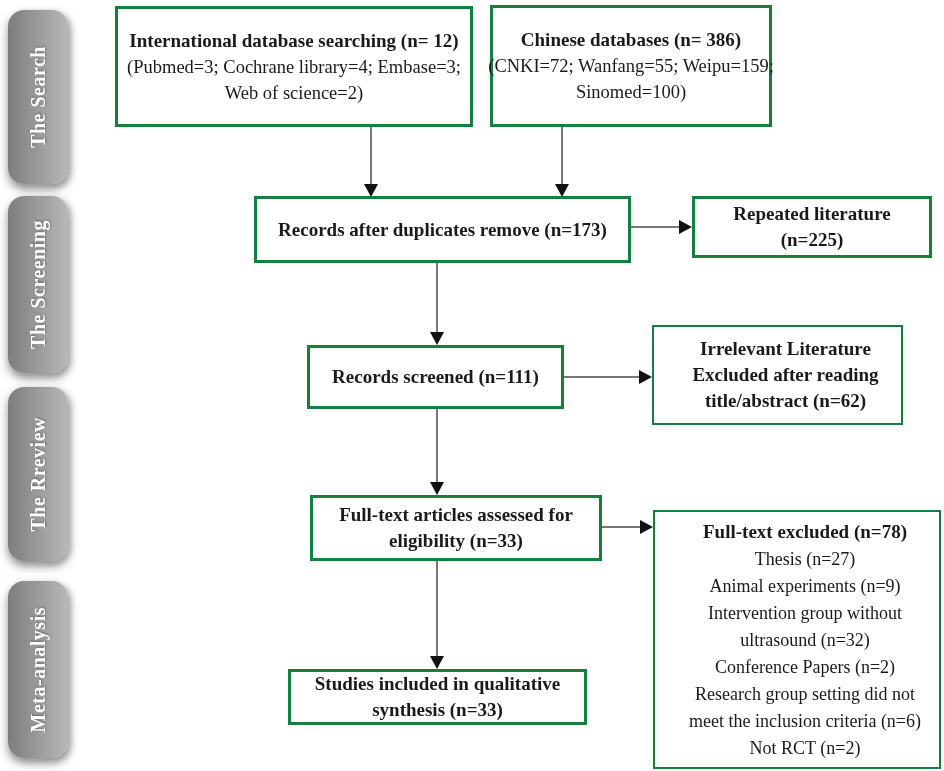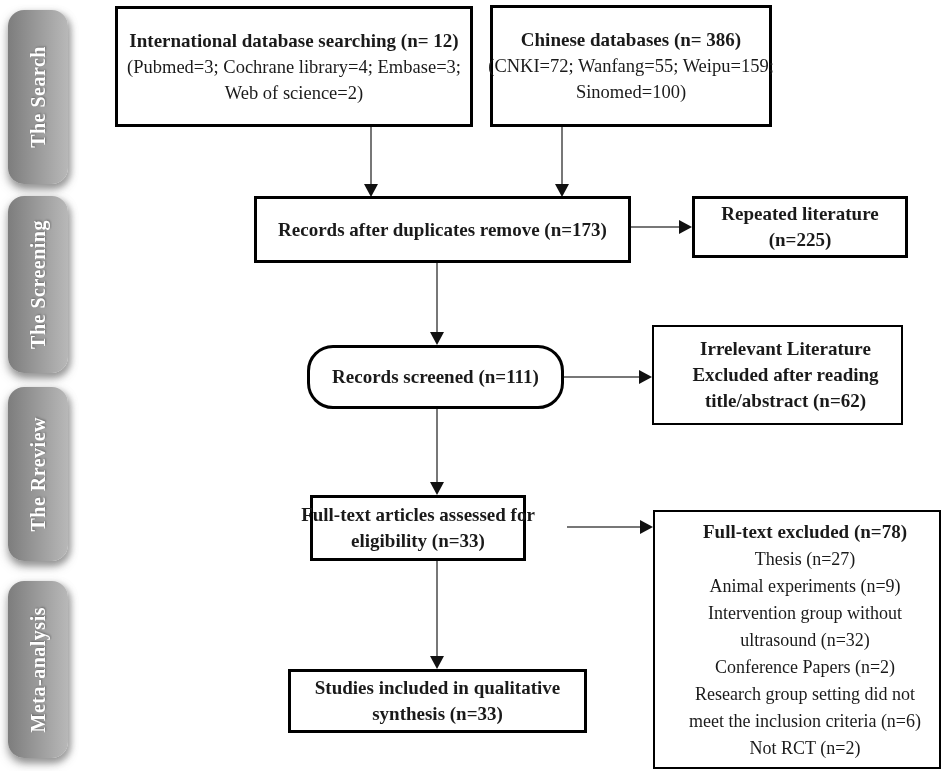--- a/index.html
+++ b/index.html
@@ -36,21 +36,21 @@
     color: #ffffff;
     font-weight: bold;
     font-size: 20px;
     letter-spacing: 0.5px;
     white-space: nowrap;
     text-shadow: 1px 1px 2px rgba(0,0,0,0.30);
   }
   .fbox {
     position: absolute;
     background: #ffffff;
-    border: 3px solid #000000;
+    border: 3px solid #15803d;
     display: flex;
     flex-direction: column;
     align-items: center;
     justify-content: center;
     text-align: center;
   }
   .fbox.thin { border-width: 2px; padding-left: 16px; }
   .box-title {
     font-weight: bold;
     font-size: 19px;
@@ -125,50 +125,50 @@
   <div class="fbox" style="left:490px; top:5px; width:282px; height:122px;">
     <div class="box-title">Chinese databases (n= 386)</div>
     <div class="box-line">(CNKI=72; Wanfang=55; Weipu=159;</div>
     <div class="box-line">Sinomed=100)</div>
   </div>
 
   <div class="fbox" style="left:254px; top:196px; width:377px; height:67px;">
     <div class="box-title">Records after duplicates remove (n=173)</div>
   </div>
 
-  <div class="fbox" style="left:692px; top:196px; width:216px; height:62px;">
+  <div class="fbox" style="left:692px; top:196px; width:240px; height:62px;">
     <div class="box-line bold">Repeated literature</div>
     <div class="box-line bold">(n=225)</div>
   </div>
 
-  <div class="fbox" style="left:307px; top:345px; width:257px; height:64px;border-radius:26px;">
+  <div class="fbox" style="left:307px; top:345px; width:257px; height:64px;">
     <div class="box-title">Records screened (n=111)</div>
   </div>
 
   <div class="fbox thin" style="left:652px; top:325px; width:251px; height:100px;">
     <div class="box-line bold">Irrelevant Literature</div>
     <div class="box-line bold">Excluded after reading</div>
     <div class="box-line bold">title/abstract (n=62)</div>
   </div>
 
-  <div class="fbox" style="left:310px; top:495px; width:216px; height:66px;">
+  <div class="fbox" style="left:310px; top:495px; width:292px; height:66px;">
     <div class="box-line bold">Full-text articles assessed for</div>
     <div class="box-line bold">eligibility (n=33)</div>
   </div>
 
   <div class="fbox thin" style="left:653px; top:462px; width:288px; height:259px;margin-top:48px;">
     <div class="excl-title">Full-text excluded (n=78)</div>
     <div class="excl-line">Thesis (n=27)</div>
     <div class="excl-line">Animal experiments (n=9)</div>
     <div class="excl-line">Intervention group without</div>
     <div class="excl-line">ultrasound (n=32)</div>
     <div class="excl-line">Conference Papers (n=2)</div>
     <div class="excl-line">Research group setting did not</div>
     <div class="excl-line">meet the inclusion criteria (n=6)</div>
     <div class="excl-line">Not RCT (n=2)</div>
   </div>
 
-  <div class="fbox" style="left:288px; top:669px; width:299px; height:64px;">
+  <div class="fbox" style="left:288px; top:669px; width:299px; height:56px;">
     <div class="box-line bold">Studies included in qualitative</div>
     <div class="box-line bold">synthesis (n=33)</div>
   </div>
 
 </div>
 
 </body></html>

